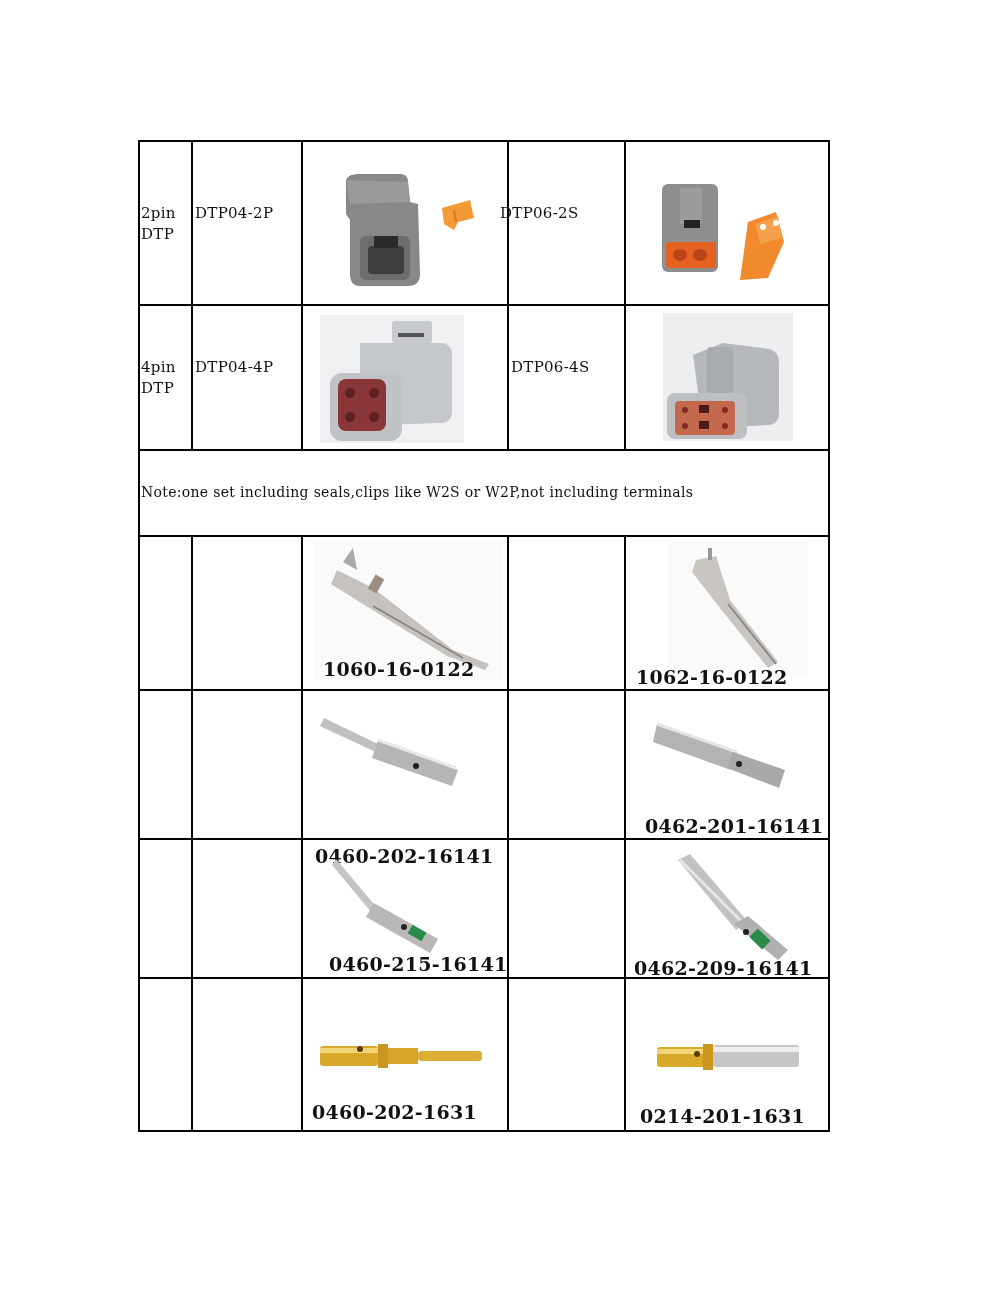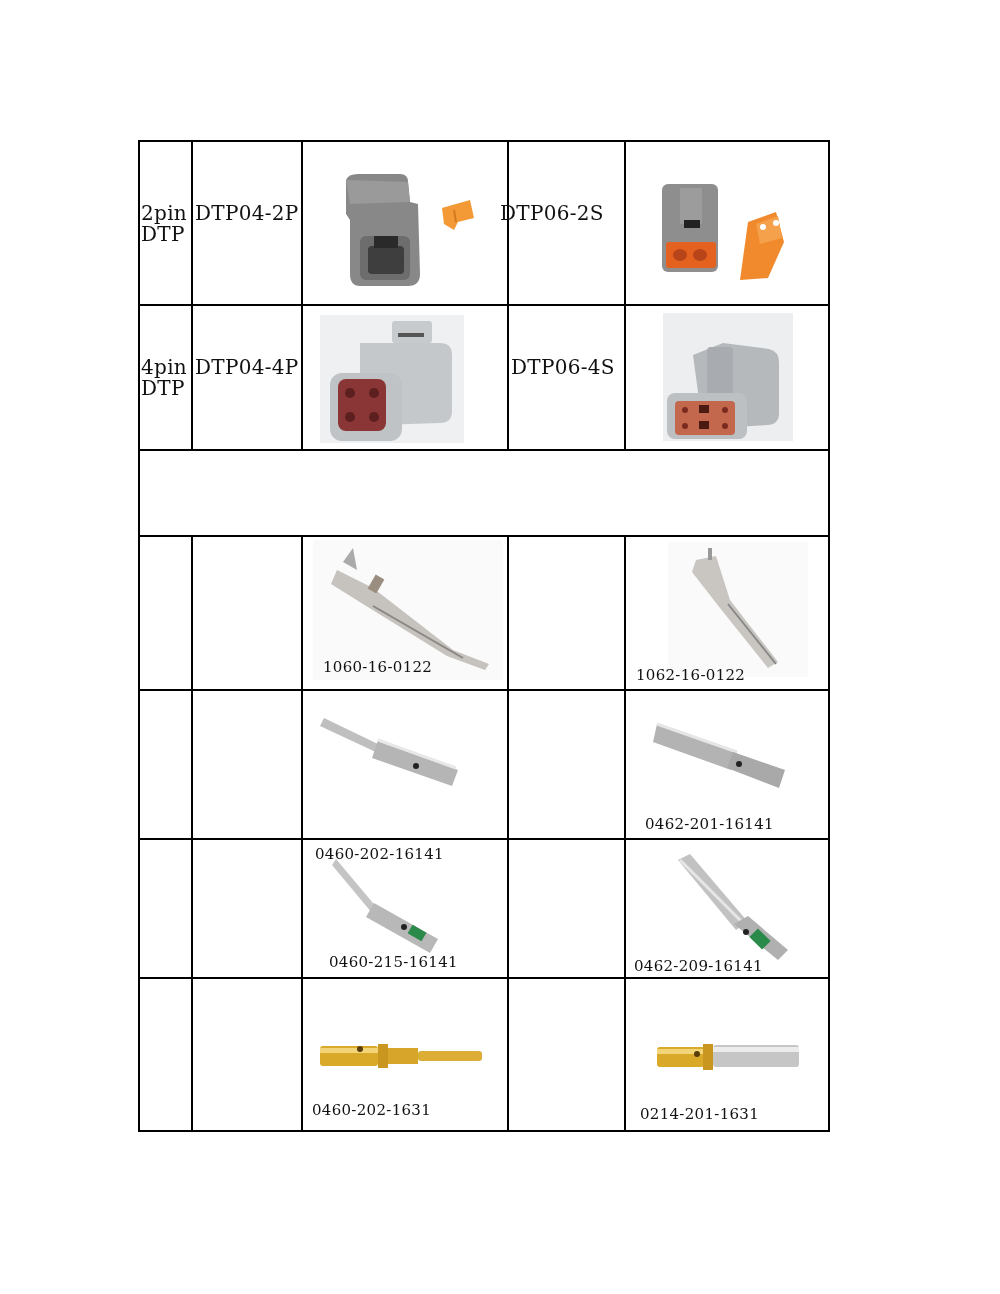--- a/index.html
+++ b/index.html
@@ -1,24 +1,24 @@
 <!DOCTYPE html>
 <html><head>
 <meta charset="utf-8">
 <style>
   html, body { margin:0; padding:0; background:#fff; }
   body { width:1000px; height:1294px; position:relative; overflow:hidden;
          font-family:"DejaVu Serif","Liberation Serif",serif; color:#111; }
   .tbl { position:absolute; left:138px; top:140px; width:692px; height:992px; }
   .hl { position:absolute; left:0; width:692px; height:2px; background:#000; }
   .vl { position:absolute; width:2px; background:#000; }
-  .cell-text { position:absolute; font-size:20px; line-height:21px; letter-spacing:0.3px; white-space:nowrap; }
+  .cell-text { position:absolute; font-size:15px; line-height:21px; letter-spacing:0.3px; white-space:nowrap; }
   .note { font-size:14px; }
   .photo { position:absolute; }
-  .pn { position:absolute; font-size:15px; letter-spacing:0.3px; white-space:nowrap; }
+  .pn { position:absolute; font-size:19px; letter-spacing:0.3px; white-space:nowrap;font-weight:bold; }
 </style>
 </head>
 <body>
 
 <div class="tbl">
 
   <div class="hl" style="top:0"></div>
   <div class="hl" style="top:164px"></div>
   <div class="hl" style="top:309px"></div>
   <div class="hl" style="top:395px"></div>
@@ -97,20 +97,21 @@
       <rect x="12" y="88" width="60" height="34" rx="4" fill="#c3674d"></rect>
       <circle cx="22" cy="97" r="3" fill="#7a2c1e"></circle>
       <circle cx="62" cy="97" r="3" fill="#7a2c1e"></circle>
       <circle cx="22" cy="113" r="3" fill="#7a2c1e"></circle>
       <circle cx="62" cy="113" r="3" fill="#7a2c1e"></circle>
       <rect x="36" y="92" width="10" height="8" fill="#4b1a12"></rect>
       <rect x="36" y="108" width="10" height="8" fill="#4b1a12"></rect>
     </svg>
   </div>
 
+  <div class="cell-text note" style="left:3px;top:342px">Note:one set including seals,clips like W2S or W2P,not including terminals</div>
 
   <div class="photo" style="left:175px;top:400px;width:190px;height:140px">
     <svg width="190" height="140" viewBox="0 0 190 140">
       <rect x="0" y="0" width="190" height="140" fill="#fafafa"></rect>
       <path d="M24 30 L60 48 L140 110 L176 124 L172 130 L134 116 L50 64 L18 44 Z" fill="#c6c2be"></path>
       <path d="M30 22 L40 8 L44 30 Z" fill="#aaa"></path>
       <rect x="58" y="36" width="10" height="16" fill="#9a8e80" transform="rotate(30 63 44)"></rect>
       <path d="M60 66 L150 118" stroke="#8a8684" stroke-width="2"></path>
     </svg>
   </div>

